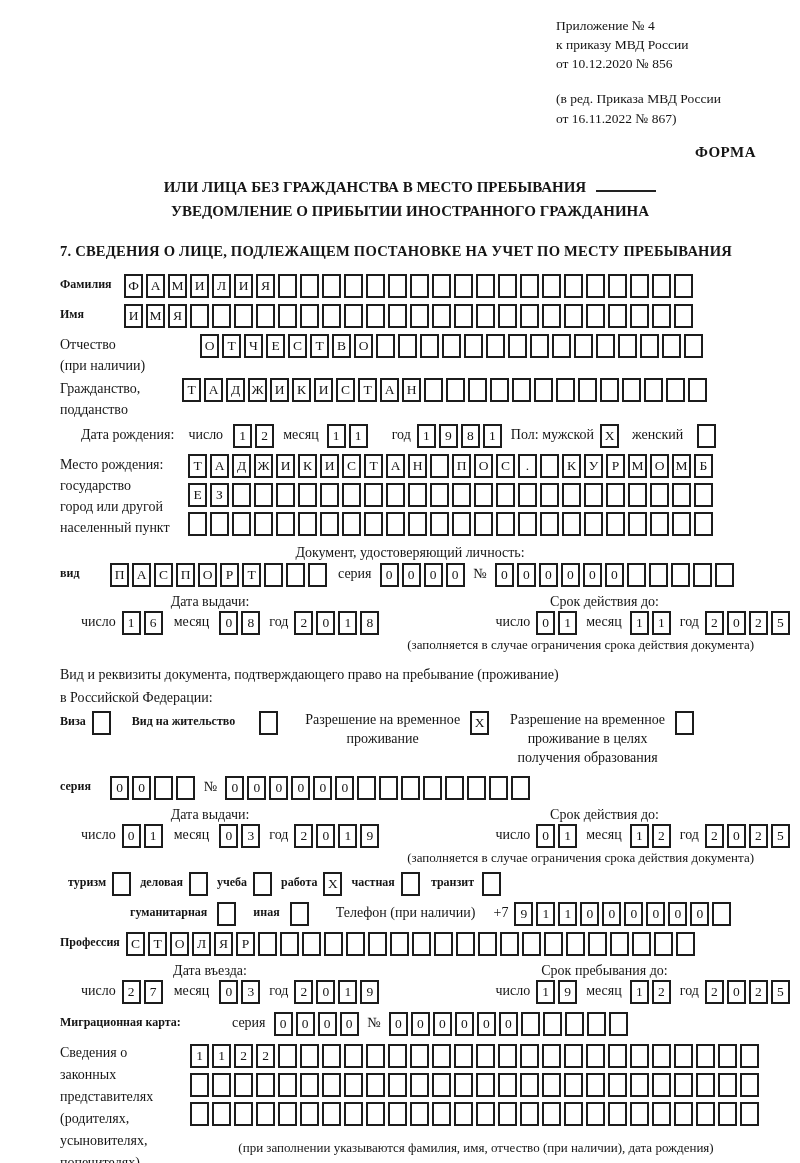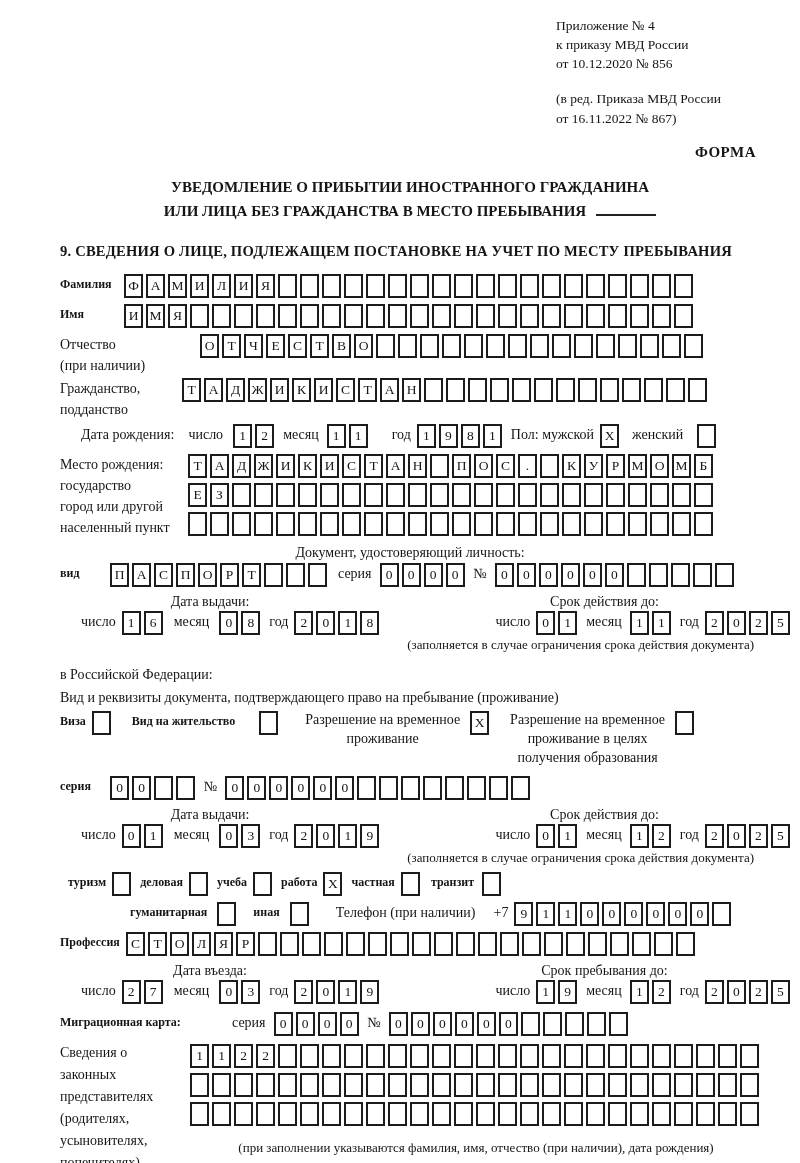--- a/index.html
+++ b/index.html
@@ -49,25 +49,25 @@
     <div>Приложение № 4</div>
     <div>к приказу МВД России</div>
     <div>от 10.12.2020 № 856</div>
     <div class="sub">(в ред. Приказа МВД России</div>
     <div>от 16.11.2022 № 867)</div>
   </div>
 
   <div class="forma">ФОРМА</div>
 
   <div class="title">
+    <div><span>ИЛИ ЛИЦА БЕЗ ГРАЖДАНСТВА В МЕСТО ПРЕБЫВАНИЯ</span><span class="uline"></span></div>
     <div>УВЕДОМЛЕНИЕ О ПРИБЫТИИ ИНОСТРАННОГО ГРАЖДАНИНА</div>
-    <div><span>ИЛИ ЛИЦА БЕЗ ГРАЖДАНСТВА В МЕСТО ПРЕБЫВАНИЯ</span><span class="uline"></span></div>
-  </div>
-
-  <div class="sect">9. СВЕДЕНИЯ О ЛИЦЕ, ПОДЛЕЖАЩЕМ ПОСТАНОВКЕ НА УЧЕТ ПО МЕСТУ ПРЕБЫВАНИЯ</div>
+  </div>
+
+  <div class="sect">7. СВЕДЕНИЯ О ЛИЦЕ, ПОДЛЕЖАЩЕМ ПОСТАНОВКЕ НА УЧЕТ ПО МЕСТУ ПРЕБЫВАНИЯ</div>
 
   <div class="row mt14">
     <span class="lbl w64">Фамилия</span>
     <span class="cells">
         <span class="cell">Ф</span>
         <span class="cell">А</span>
         <span class="cell">М</span>
         <span class="cell">И</span>
         <span class="cell">Л</span>
         <span class="cell">И</span>
@@ -388,22 +388,22 @@
           <span class="cell">2</span>
           <span class="cell">0</span>
           <span class="cell">2</span>
           <span class="cell">5</span>
         </span>
     </span>
   </div>
   <div class="note">(заполняется в случае ограничения срока действия документа)</div>
 
   <div class="plain2">
+    <div>Вид и реквизиты документа, подтверждающего право на пребывание (проживание)</div>
     <div>в Российской Федерации:</div>
-    <div>Вид и реквизиты документа, подтверждающего право на пребывание (проживание)</div>
   </div>
 
   <div class="row mt2">
     <span class="pair">
       <span class="lbl">Виза</span>
       <span class="cells gap6">
           <span class="cell"></span>
         </span>
     </span>
     <span class="pair gap18">

